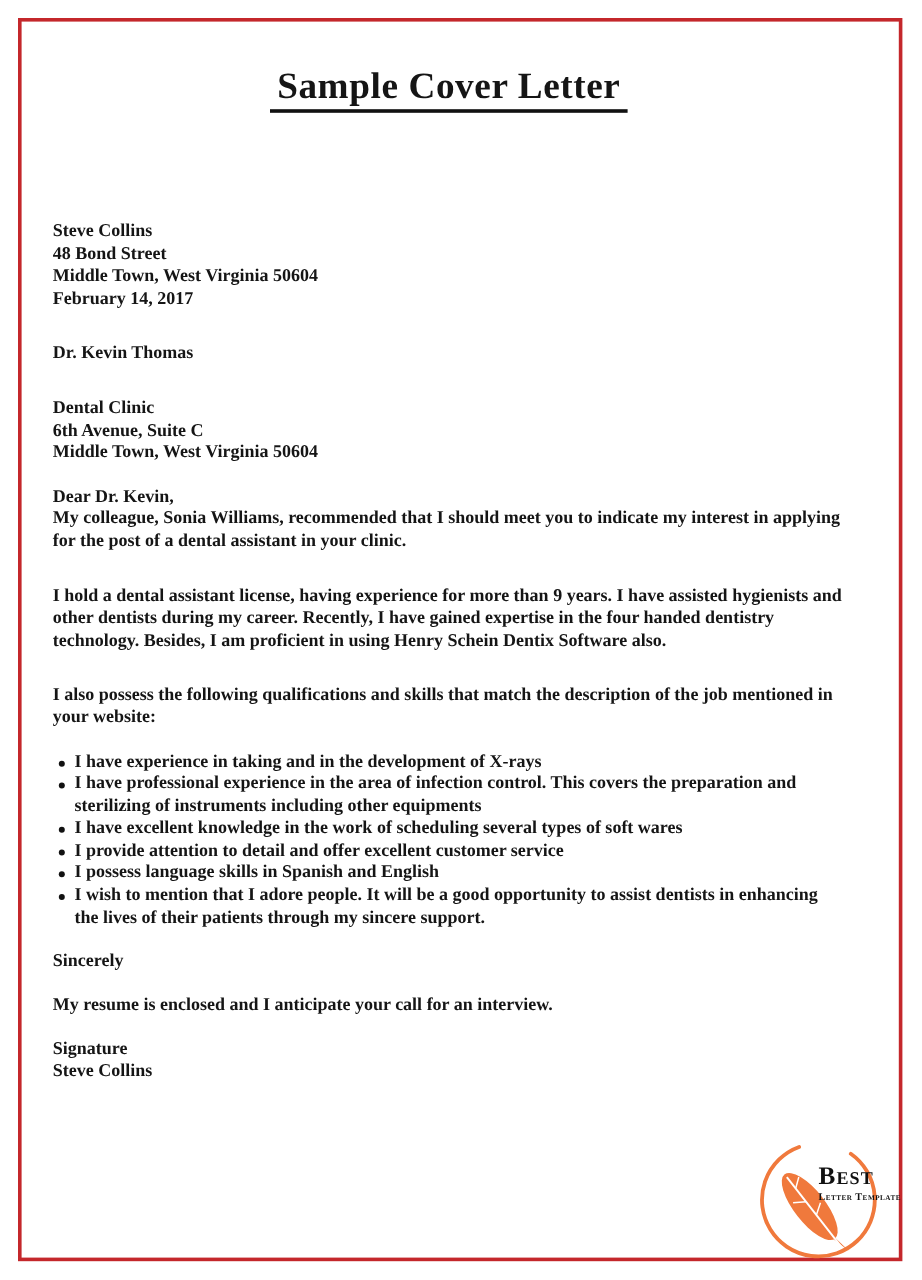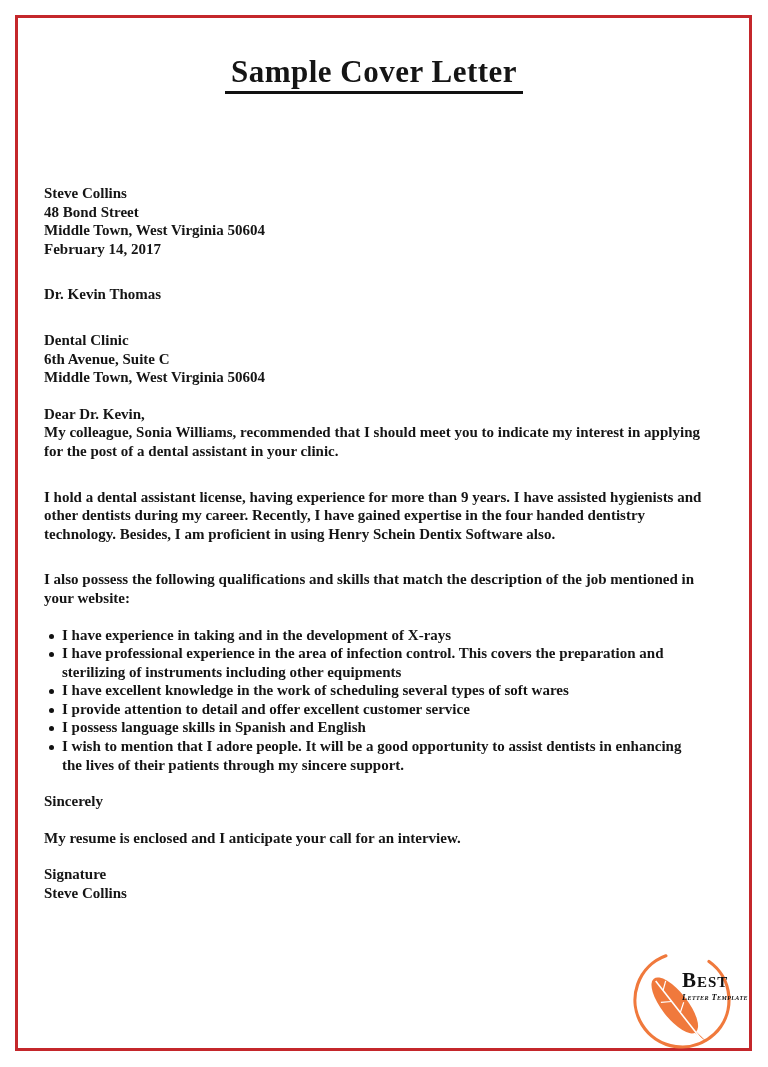--- a/index.html
+++ b/index.html
@@ -98,21 +98,20 @@
     font-variant: small-caps;
     letter-spacing: 1px;
   }
   .logo-sub {
     margin-top: 2px;
     font-size: 8.5px;
     font-weight: bold;
     font-variant: small-caps;
     letter-spacing: 0.4px;
     white-space: nowrap;
-    font-style: italic;
   }
 </style>
 </head>
 <body>
 
 <div class="page">
   <div class="frame"></div>
 
   <div class="content">
 

